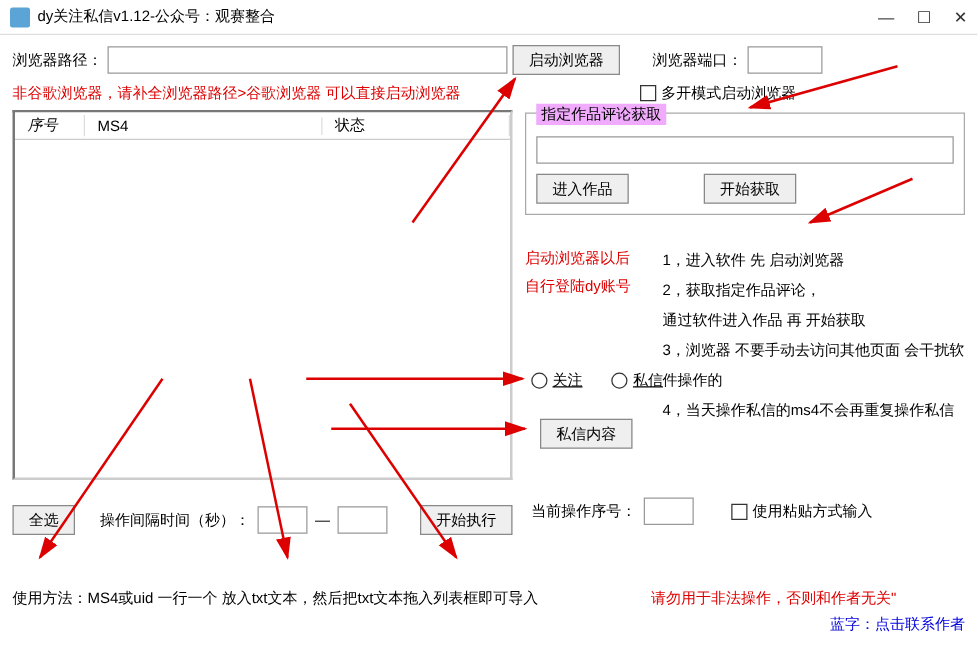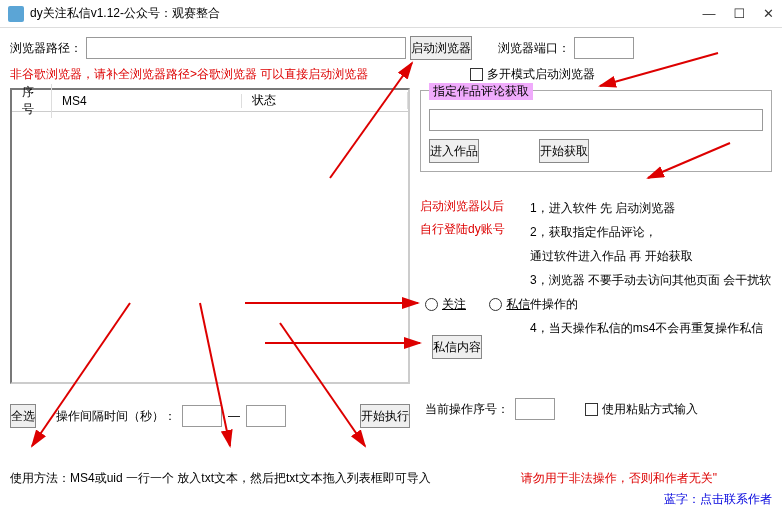--- a/index.html
+++ b/index.html
@@ -8,35 +8,35 @@
 .titlebar-icon { width: 16px; height: 16px; background: #5BA5D6; margin-right: 6px; border-radius: 2px; }
 .titlebar-text { flex: 1; font-size: 12px; }
 .titlebar-btns { display: flex; gap: 18px; font-size: 13px; color: #333; }
 .titlebar-btns span { cursor: pointer; }
 
 .content { position: relative; padding: 8px 10px; height: 488px; }
 
 .row1 { display: flex; align-items: center; gap: 4px; margin-bottom: 6px; }
 .label { font-size: 12px; }
 .input-text { border: 1px solid #999; height: 22px; padding: 0 4px; font-size: 12px; }
-.btn { border: 1px solid #888; background: #efefef; height: 24px; padding: 0 0; font-size: 12px; cursor: pointer; display: inline-flex; align-items: center; }
+.btn { border: 1px solid #888; background: #efefef; height: 24px; padding: 0 12px; font-size: 12px; cursor: pointer; display: inline-flex; align-items: center; }
 .checkbox-wrap { display: inline-flex; align-items: center; gap: 4px; }
 .checkbox { width: 13px; height: 13px; border: 1px solid #333; }
 
 .red-note { color: #d00; font-size: 12px; }
 .blue-note { color: #00d; font-size: 12px; }
 
 .main-area { display: flex; gap: 10px; margin-top: 4px; }
 .left-panel { width: 400px; }
 .right-panel { flex: 1; }
 
 .table-wrap { border: 2px inset #ccc; background: #fff; height: 296px; }
 .table-head { display: flex; background: #fff; border-bottom: 1px solid #ccc; height: 22px; align-items: center; font-size: 12px; }
 .th { padding: 0 10px; border-right: 1px solid #ddd; }
-.th1 { width: 40px; }
+.th1 { width: 56px; font-style: italic; }
 .th2 { width: 190px; }
 .th3 { flex: 1; }
 
 .bottom-row { display: flex; align-items: center; gap: 6px; margin-top: 20px; }
 
 .group-box { border: 1px solid #aaa; padding: 18px 8px 8px 8px; margin-top: 2px; position: relative; }
 .group-title { position: absolute; top: -8px; left: 8px; background: #f0abfc; padding: 0 4px; font-size: 12px; }
 
 .radio-wrap { display: inline-flex; align-items: center; gap: 4px; margin-right: 20px; text-decoration: underline; }
 .radio { width: 13px; height: 13px; border: 1px solid #333; border-radius: 50%; }
@@ -66,21 +66,21 @@
     <span class="label">浏览器路径：</span>
     <input class="input-text" style="width: 320px;" value="">
     <button class="btn">启动浏览器</button>
     <span style="width:18px"></span>
     <span class="label">浏览器端口：</span>
     <input class="input-text" style="width: 60px;" value="">
   </div>
 
   <div style="display:flex; margin-top:6px;">
     <div class="red-note" style="width:400px">非谷歌浏览器，请补全浏览器路径&gt;谷歌浏览器 可以直接启动浏览器</div>
-    <div style="margin-left:60px">
+    <div style="margin-left:102px">
       <label class="checkbox-wrap">
         <span class="checkbox"></span>
         <span>多开模式启动浏览器</span>
       </label>
     </div>
   </div>
 
   <div class="main-area">
     <div class="left-panel">
       <div class="table-wrap">

